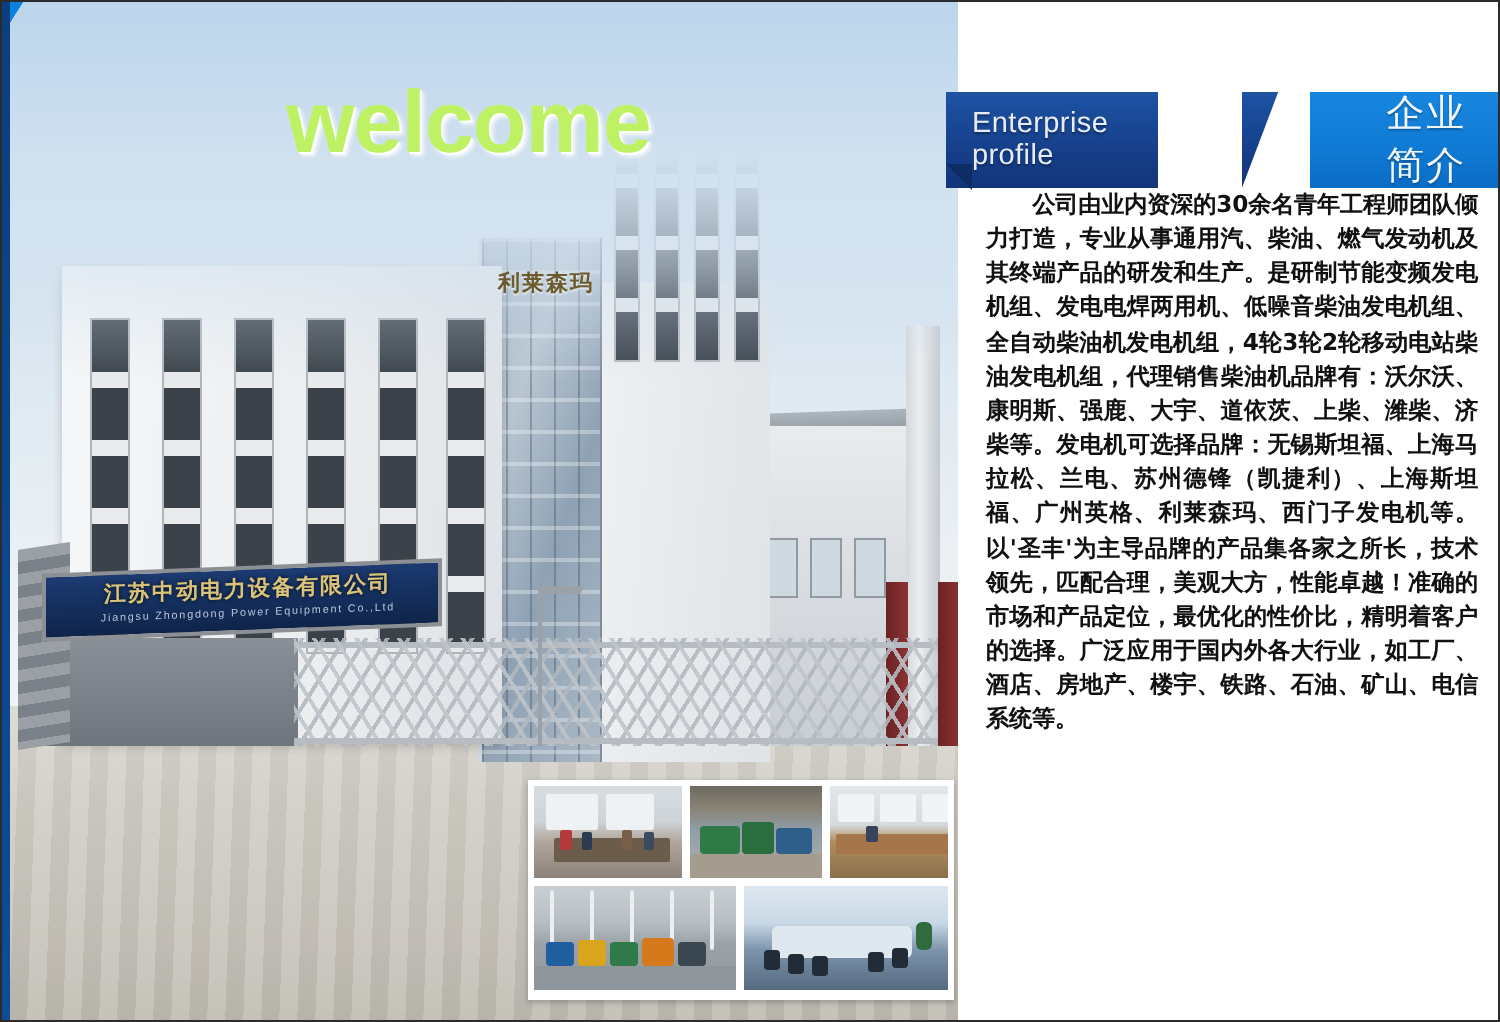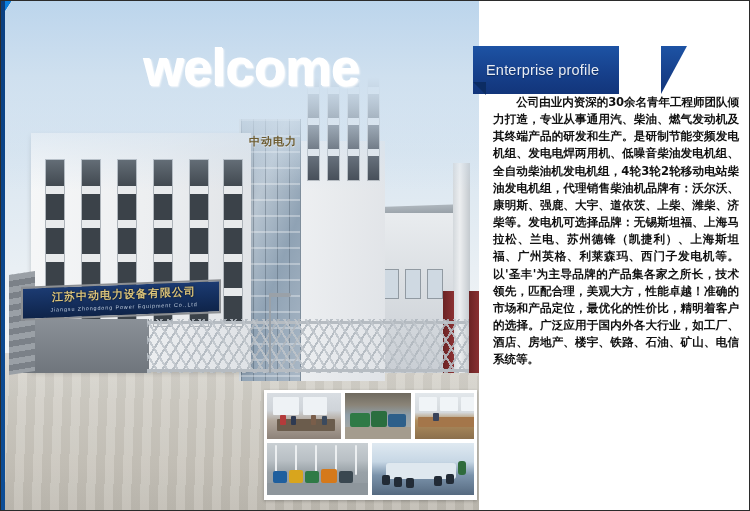--- a/index.html
+++ b/index.html
@@ -220,22 +220,22 @@
 
   
   .ellipse-tint {
     position:absolute; left:0; top:0; width:482px; height:190px;
     background: linear-gradient(180deg, #bcd5ec 0%, #cfe0ef 40%, rgba(225,235,244,0) 100%);
   }
 
   
   #welcome {
     position: absolute; left: 142px; top: 36px;
-    font-size: 52px; font-weight: bold; letter-spacing: -.5px;
-    color: #ffffff;
+    font-size: 44px; font-weight: bold; letter-spacing: -.5px;
+    color: #bef264;
     text-shadow: 1px 1px 0 #ffffff, 2px 2px 2px rgba(255,255,255,.85);
     font-family: "Liberation Sans", sans-serif;
   }
 
   
   #photo-strip {
     position: absolute; left: 263px; top: 389px;
     width: 213px; height: 110px;
     background: #ffffff;
     padding: 2px;
@@ -383,21 +383,21 @@
 
         <div class="pole" style="left:268px; top:292px; height:80px"></div>
         <div class="pole-head" style="left:268px; top:292px"></div>
 
         <div class="haze"></div>
         <div class="ellipse-tint"></div>
       </div>
     </div>
 
     <div style="position:absolute; left:248px; top:133px; color:#6c5b2f; font-size:11px; font-weight:bold;
-                font-family:'DejaVu Sans',sans-serif; letter-spacing:1px; text-shadow:0 1px 1px rgba(255,255,255,.6);">中动电力</div>
+                font-family:'DejaVu Sans',sans-serif; letter-spacing:1px; text-shadow:0 1px 1px rgba(255,255,255,.6);">利莱森玛</div>
 
     <div id="welcome">welcome</div>
 
     <div id="photo-strip">
 
       <div class="strip-row top">
 
         <div class="thumb th-meeting">
           <div class="tb" style="left:6px;  top:4px;  width:26px; height:18px; background:#eef2f5;"></div>
           <div class="tb" style="left:36px; top:4px;  width:24px; height:18px; background:#eef2f5;"></div>
@@ -455,20 +455,23 @@
     <div class="edge-left"></div>
   </div>
 
   <div id="right-panel">
 
     <div id="header-bar">
       <div id="header-en">
         <span id="header-en-label">Enterprise profile</span>
       </div>
       <div id="header-wedge"></div>
+      <div id="header-cn">
+        <span id="header-cn-label">企业简介</span>
+      </div>
     </div>
     <div id="header-notch"></div>
 
     <div id="body-text">
       <p>公司由业内资深的30余名青年工程师团队倾力打造，专业从事通用汽、柴油、燃气发动机及其终端产品的研发和生产。是研制节能变频发电机组、发电电焊两用机、低噪音柴油发电机组、全自动柴油机发电机组，4轮3轮2轮移动电站柴油发电机组，代理销售柴油机品牌有：沃尔沃、康明斯、强鹿、大宇、道依茨、上柴、潍柴、济柴等。发电机可选择品牌：无锡斯坦福、上海马拉松、兰电、苏州德锋（凯捷利）、上海斯坦福、广州英格、利莱森玛、西门子发电机等。以'圣丰'为主导品牌的产品集各家之所长，技术领先，匹配合理，美观大方，性能卓越！准确的市场和产品定位，最优化的性价比，精明着客户的选择。广泛应用于国内外各大行业，如工厂、酒店、房地产、楼宇、铁路、石油、矿山、电信系统等。</p>
     </div>
   </div>
 
 </div>
 

